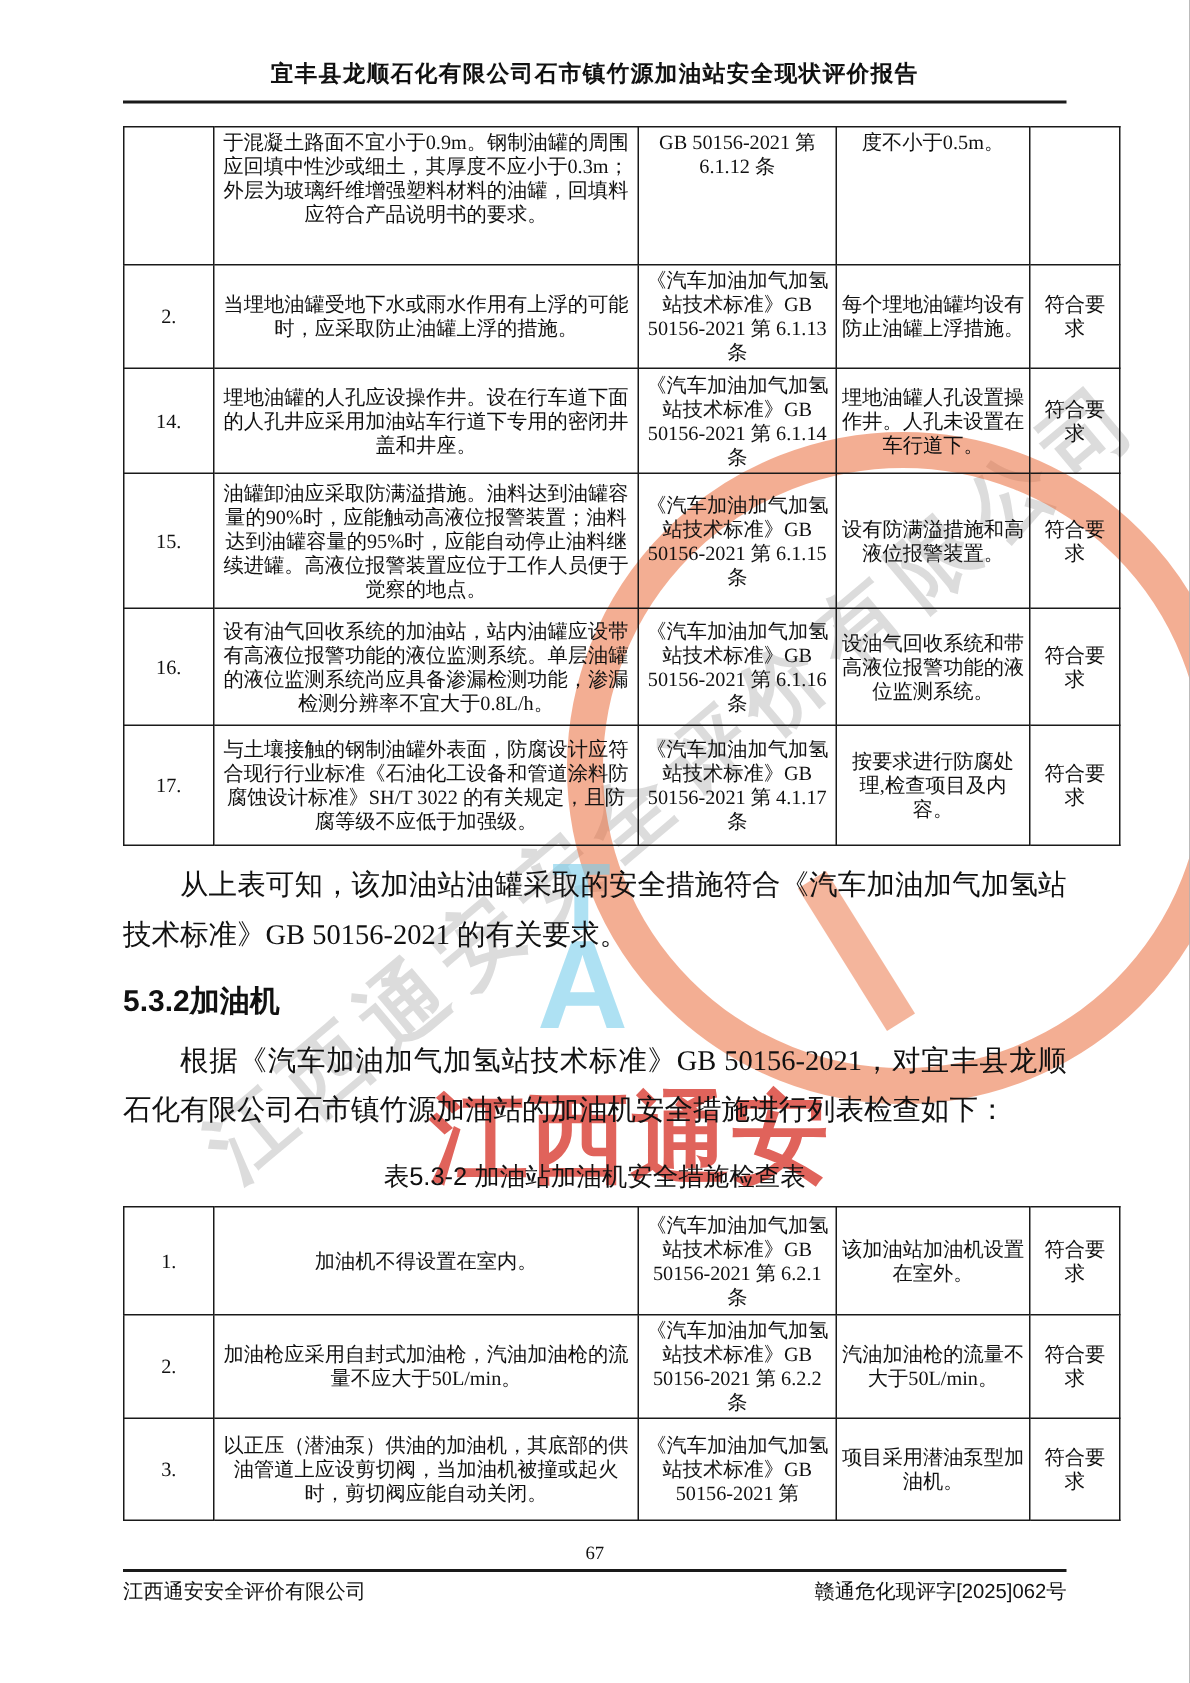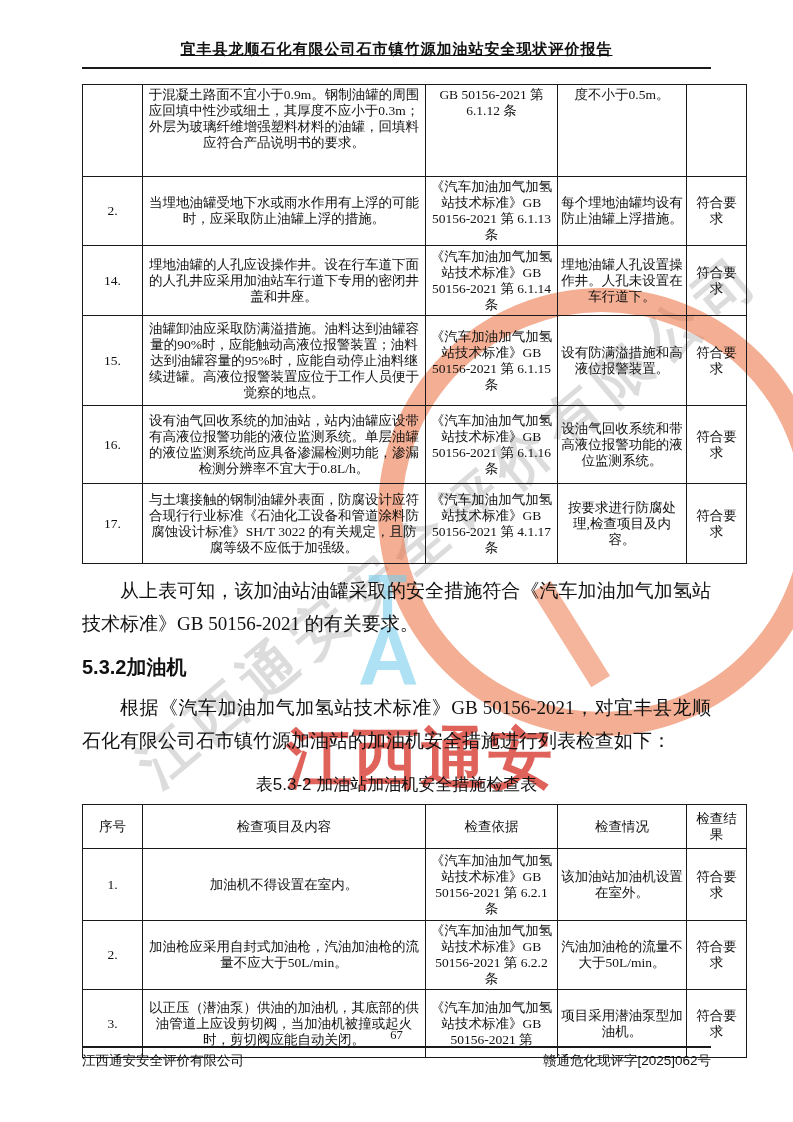--- a/index.html
+++ b/index.html
@@ -44,21 +44,21 @@
     position:absolute;left:358px;top:614px;
     font-family:"Liberation Sans",sans-serif;font-weight:bold;
     font-size:84px;color:rgba(120,205,235,0.6);line-height:1;
   }
   
   .content{position:relative;z-index:1;padding:0 82px;}
   .doc-header{
     padding-top:40px;text-align:center;
     font-family:"Liberation Sans",sans-serif;
     font-weight:bold;font-size:15px;letter-spacing:1px;
-    border-bottom:2px solid #1a1a1a;padding-bottom:8px;text-decoration:underline;
+    border-bottom:2px solid #1a1a1a;padding-bottom:8px;
   }
   table.check{
     width:629px;table-layout:fixed;border-collapse:collapse;
     margin-top:15px;
   }
   table.check td,table.check th{
     border:1.5px solid #1a1a1a;
     font-size:13.5px;line-height:16px;
     text-align:center;vertical-align:middle;
     padding:2px 3px;font-weight:normal;
@@ -161,27 +161,20 @@
     <p class="para">从上表可知，该加油站油罐采取的安全措施符合《汽车加油加气加氢站技术标准》GB 50156-2021 的有关要求。</p>
 
     <div class="sec-head">5.3.2加油机</div>
 
     <p class="para">根据《汽车加油加气加氢站技术标准》GB 50156-2021，对宜丰县龙顺石化有限公司石市镇竹源加油站的加油机安全措施进行列表检查如下：</p>
 
     <div class="tbl-caption">表5.3-2 加油站加油机安全措施检查表</div>
 
     <table class="check t2">
       <tbody>
-        <tr style="height:44px;">
-          <th class="c-no">序号</th>
-          <th class="c-item">检查项目及内容</th>
-          <th class="c-basis">检查依据</th>
-          <th class="c-sit">检查情况</th>
-          <th class="c-res">检查结果</th>
-        </tr>
         <tr style="height:72px;">
           <td class="c-no">1.</td>
           <td class="c-item">加油机不得设置在室内。</td>
           <td class="c-basis">《汽车加油加气加氢站技术标准》GB 50156-2021 第 6.2.1 条</td>
           <td class="c-sit">该加油站加油机设置在室外。</td>
           <td class="c-res">符合要求</td>
         </tr>
         <tr style="height:64px;">
           <td class="c-no">2.</td>
           <td class="c-item">加油枪应采用自封式加油枪，汽油加油枪的流量不应大于50L/min。</td>

